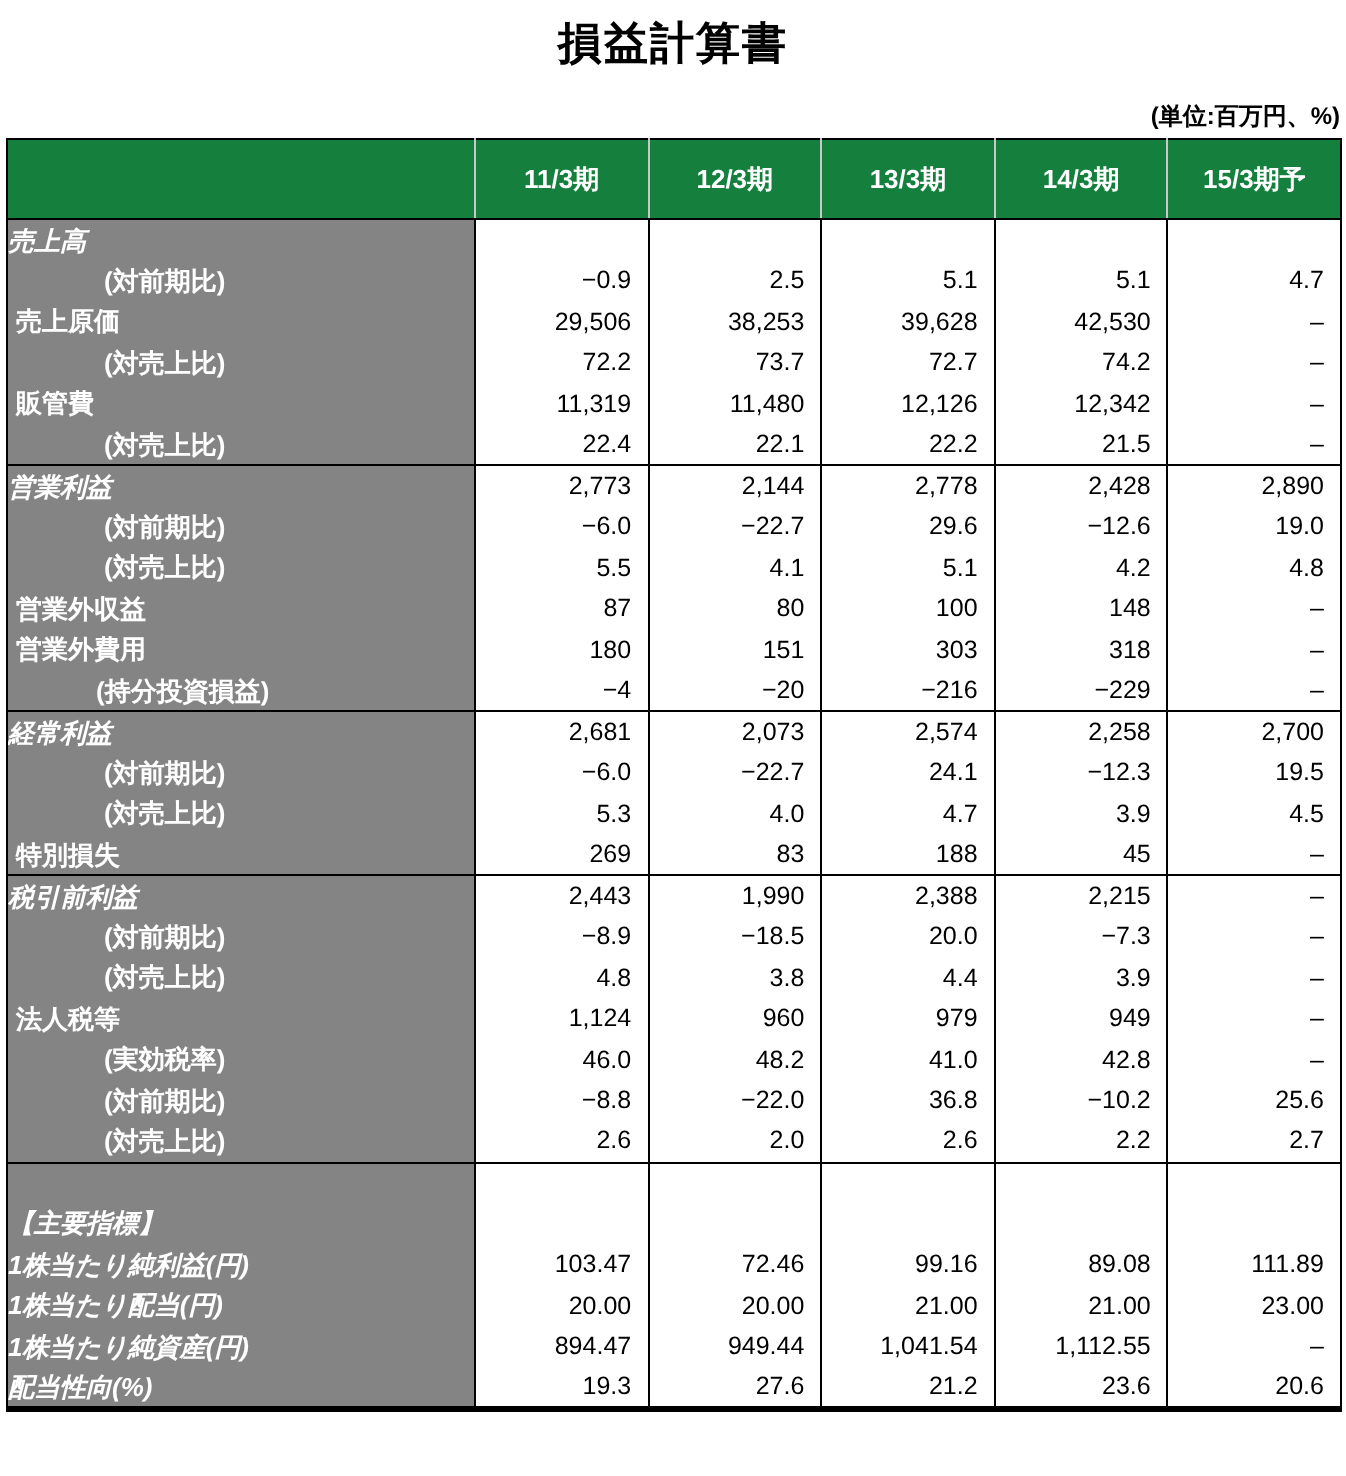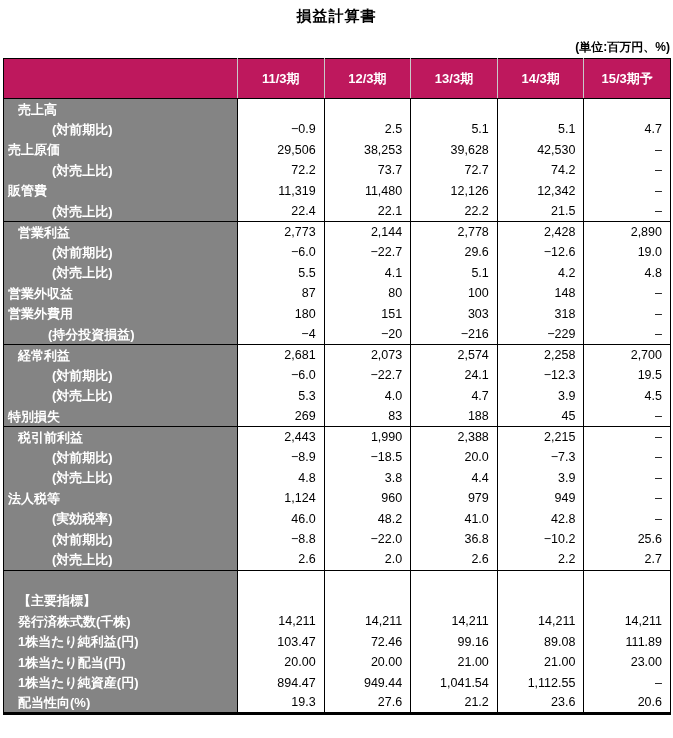--- a/index.html
+++ b/index.html
@@ -8,21 +8,21 @@
     width: 673px; height: 738px;
     background: #ffffff;
     font-family: "Liberation Sans", "DejaVu Sans", sans-serif;
     color: #000;
   }
   .page { position: relative; width: 673px; height: 738px; overflow: hidden; }
 
   .title {
     margin: 7px 0 0 0;
     text-align: center;
-    font-size: 15px;
+    font-size: 22px;
     font-weight: bold;
     letter-spacing: 1px;
   }
   .unit-note {
     margin-top: 13px;
     margin-bottom: 2px;
     padding-right: 3px;
     text-align: right;
     font-size: 12px;
     font-weight: bold;
@@ -34,21 +34,21 @@
     width: 667px;
     margin-left: 3px;
     border: 1px solid #000;
     border-bottom: 3px solid #000;
   }
   col.c-label { width: 234px; }
   col.c-val { width: 86.6px; }
 
   thead th {
     height: 40px;
-    background: #be185d;
+    background: #15803d;
     color: #ffffff;
     font-weight: bold;
     font-size: 13px;
     text-align: center;
     padding: 0;
     border-left: 1px solid #c9c9c9;
     border-bottom: 1px solid #000;
   }
   thead th.corner { border-left: none; }
 
@@ -70,21 +70,21 @@
   td.val {
     background: #ffffff;
     color: #000;
     text-align: right;
     padding-right: 8px;
     border-left: 1px solid #000;
     font-size: 12.5px;
   }
   tr.block-start td { border-top: 1.5px solid #000; }
 
-  .ind0 { padding-left: 14px; }
+  .ind0 { padding-left: 0; font-style: italic; }
   .ind1 { padding-left: 4px; }
   .ind2 { padding-left: 48px; }
   .ind3 { padding-left: 44px; }
 </style>
 </head>
 <body>
 
 <div class="page">
   <h1 class="title">損益計算書</h1>
   <div class="unit-note">(単位:百万円、%)</div>
@@ -303,28 +303,20 @@
         </tr>
         <tr>
           <td class="label ind0">【主要指標】</td>
           <td class="val"></td>
           <td class="val"></td>
           <td class="val"></td>
           <td class="val"></td>
           <td class="val"></td>
         </tr>
         <tr>
-          <td class="label ind0">発行済株式数(千株)</td>
-          <td class="val">14,211</td>
-          <td class="val">14,211</td>
-          <td class="val">14,211</td>
-          <td class="val">14,211</td>
-          <td class="val">14,211</td>
-        </tr>
-        <tr>
           <td class="label ind0">1株当たり純利益(円)</td>
           <td class="val">103.47</td>
           <td class="val">72.46</td>
           <td class="val">99.16</td>
           <td class="val">89.08</td>
           <td class="val">111.89</td>
         </tr>
         <tr>
           <td class="label ind0">1株当たり配当(円)</td>
           <td class="val">20.00</td>

